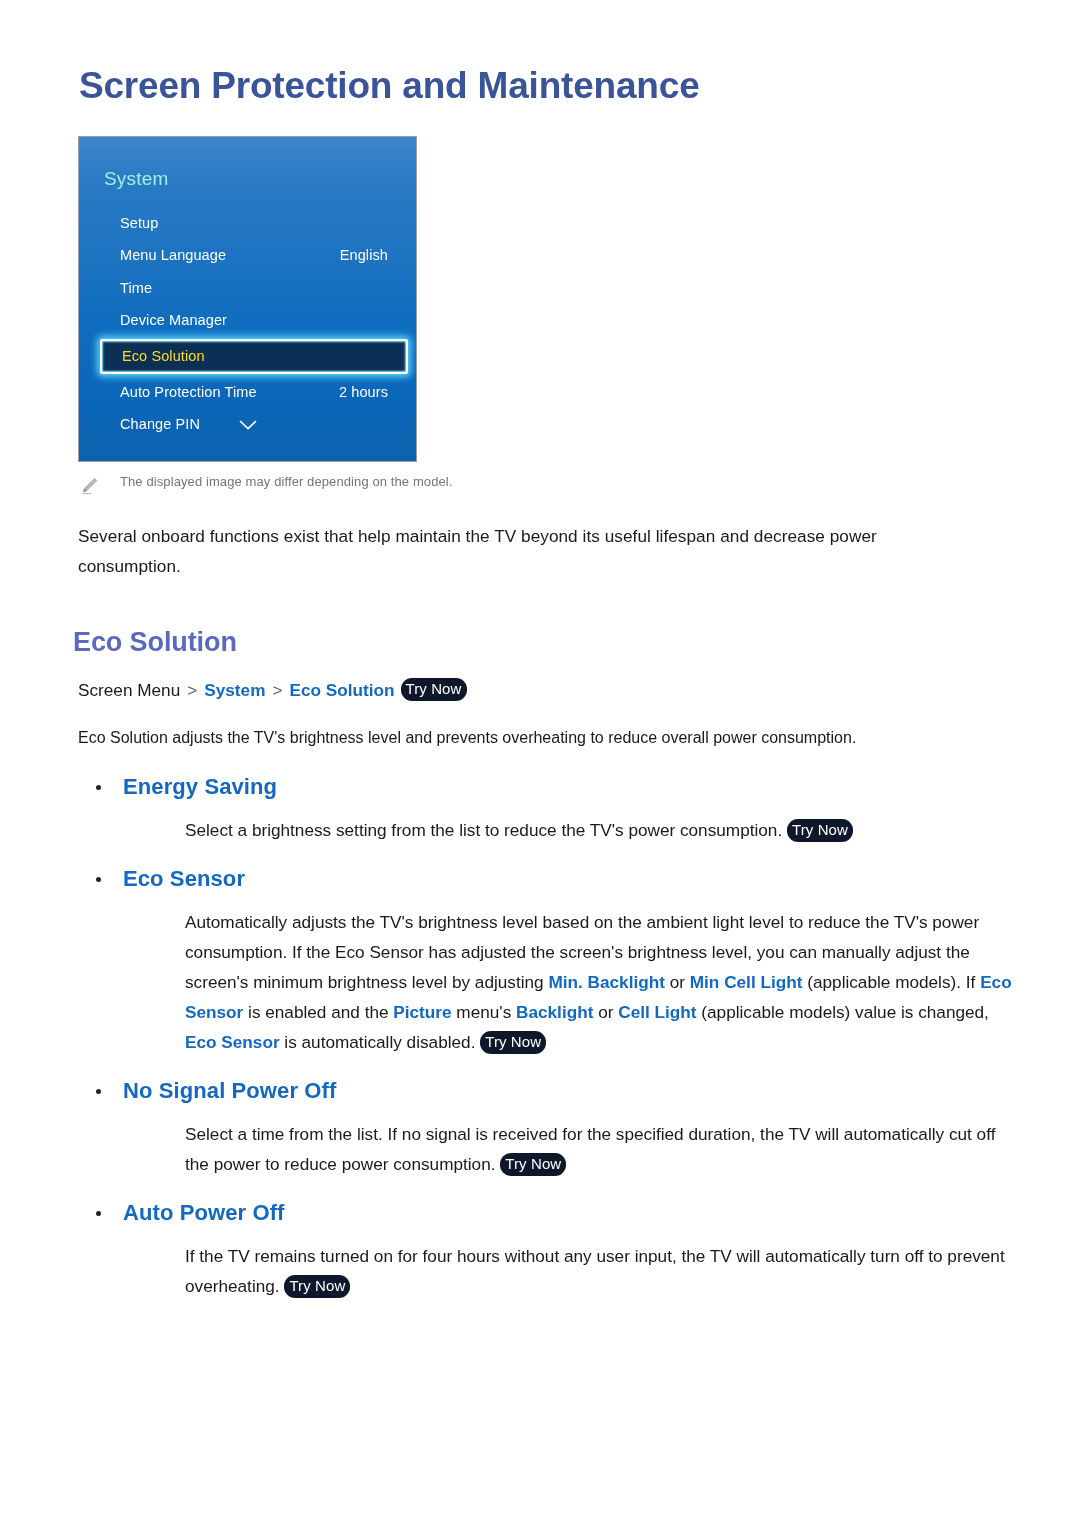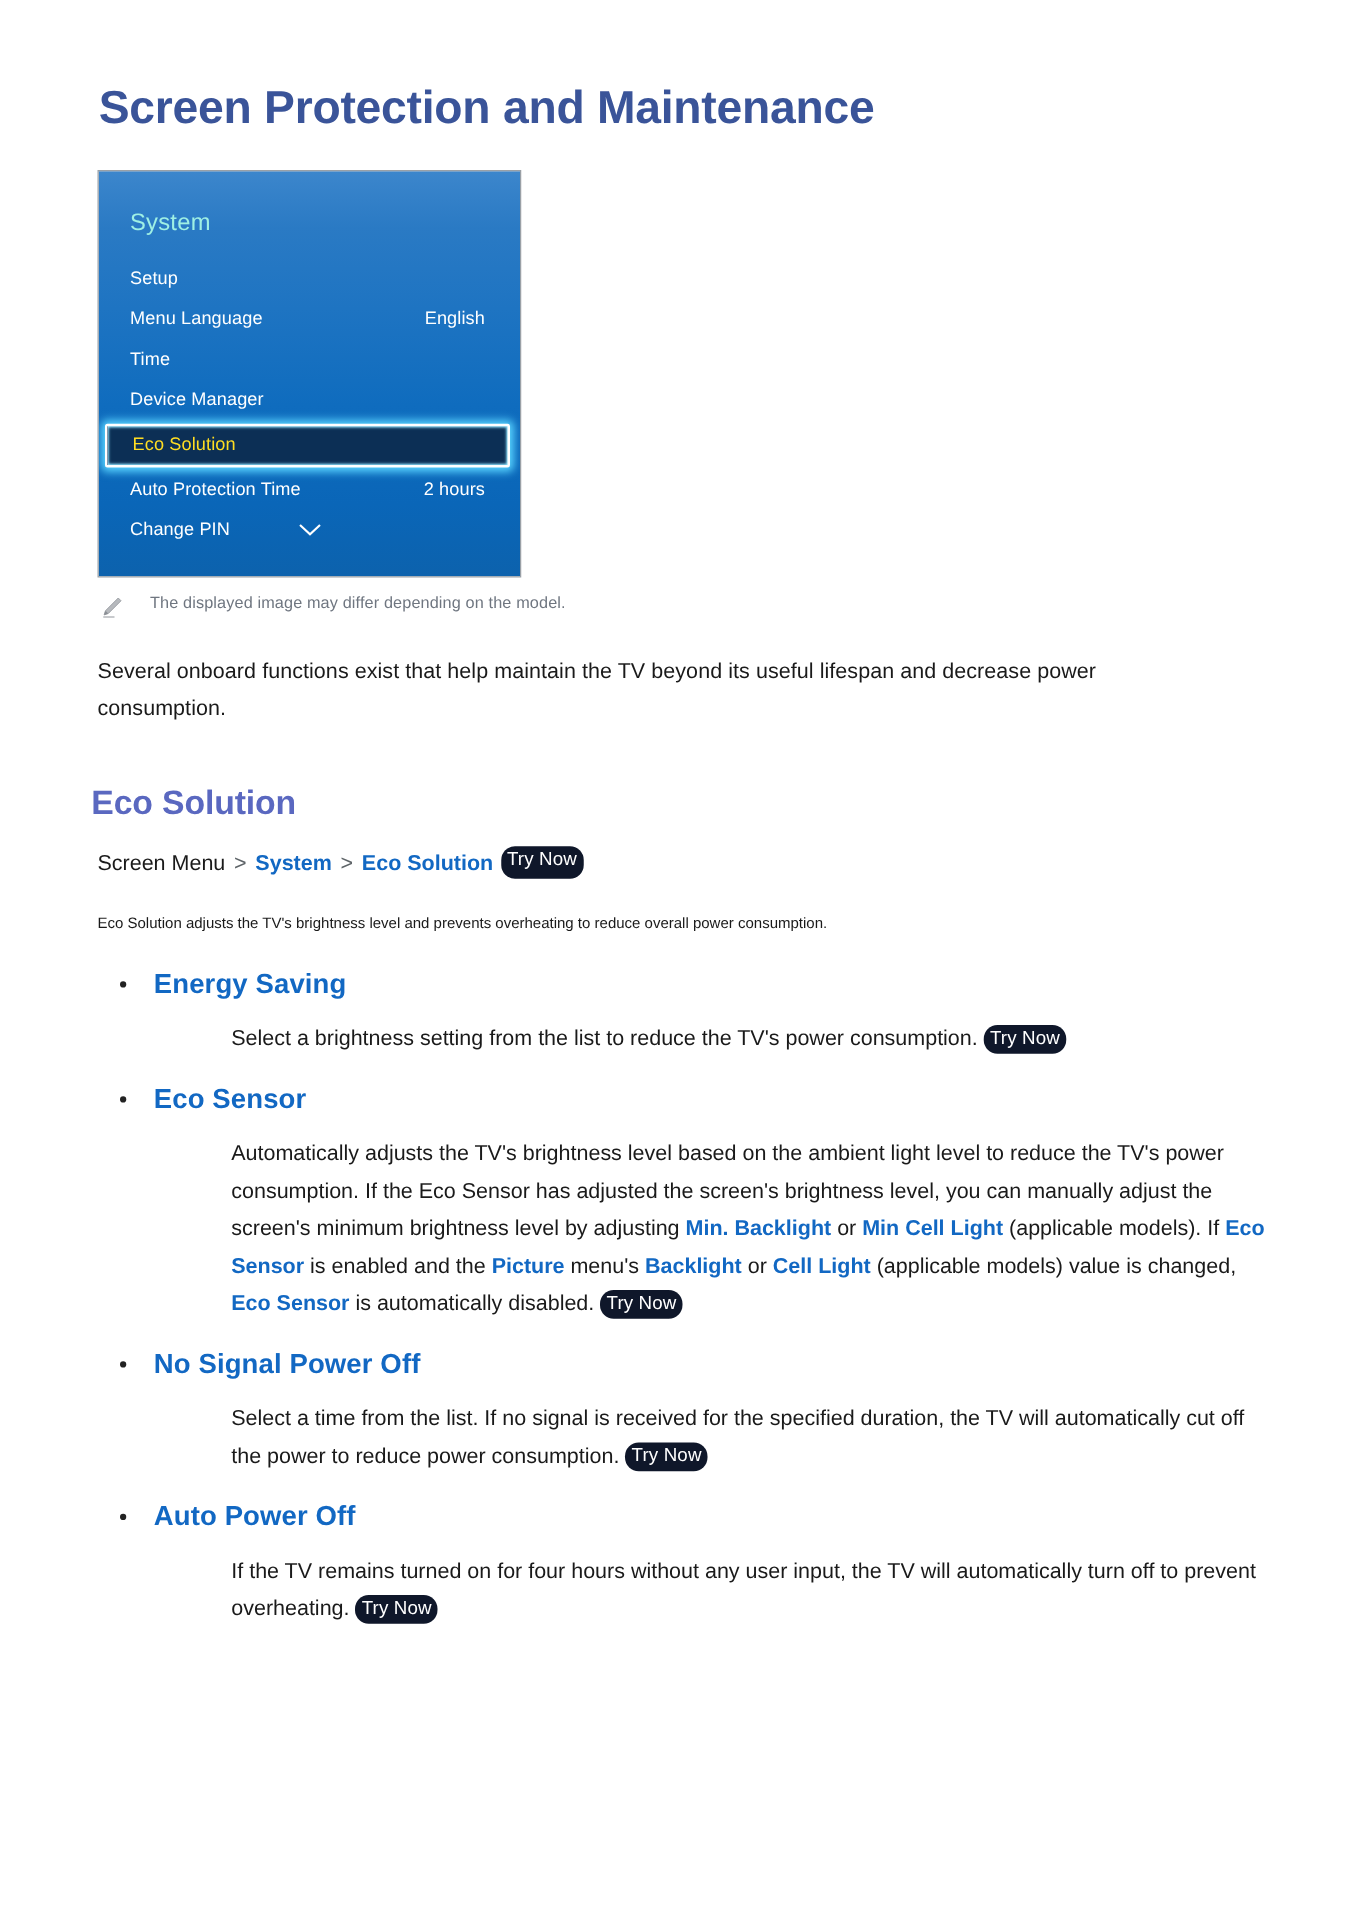--- a/index.html
+++ b/index.html
@@ -60,21 +60,21 @@
     position: absolute;
     top: 31px;
     left: 25px;
     font-size: 19px;
     color: #9ff0e4;
     letter-spacing: 0.2px;
   }
   .tv-list {
     position: absolute;
     top: 70px;
-    left: 0;
+    left: 16px;
     right: 0;
   }
   .tv-row {
     position: relative;
     height: 32.5px;
     display: flex;
     align-items: center;
     padding: 0 28px 0 25px;
     font-size: 14.5px;
     color: #ffffff;
@@ -149,20 +149,21 @@
   }
 
   
   .breadcrumb {
     margin-left: 18px;
     margin-top: 19px;
     font-size: 17.2px;
     line-height: 26px;
     color: #1a1a1a;
     display: flex;
+    align-items: center;
     flex-wrap: wrap;
   }
   .breadcrumb .crumb-plain { color: #1a1a1a; }
   .breadcrumb .crumb-link {
     color: #1268c3;
     font-weight: bold;
   }
   .breadcrumb .crumb-sep {
     color: #5e6468;
     margin: 0 7px;
@@ -181,21 +182,21 @@
     white-space: nowrap;
     letter-spacing: 0.1px;
   }
   .breadcrumb .try-now { margin-left: 6px; }
 
   
   .intro {
     margin: 0;
     margin-left: 18px;
     margin-top: 20px;
-    font-size: 12px;
+    font-size: 16px;
     line-height: 30px;
     max-width: 900px;
   }
 
   
   .bullet-head {
     display: flex;
     align-items: baseline;
     margin-left: 18px;
     margin-top: 21px;

